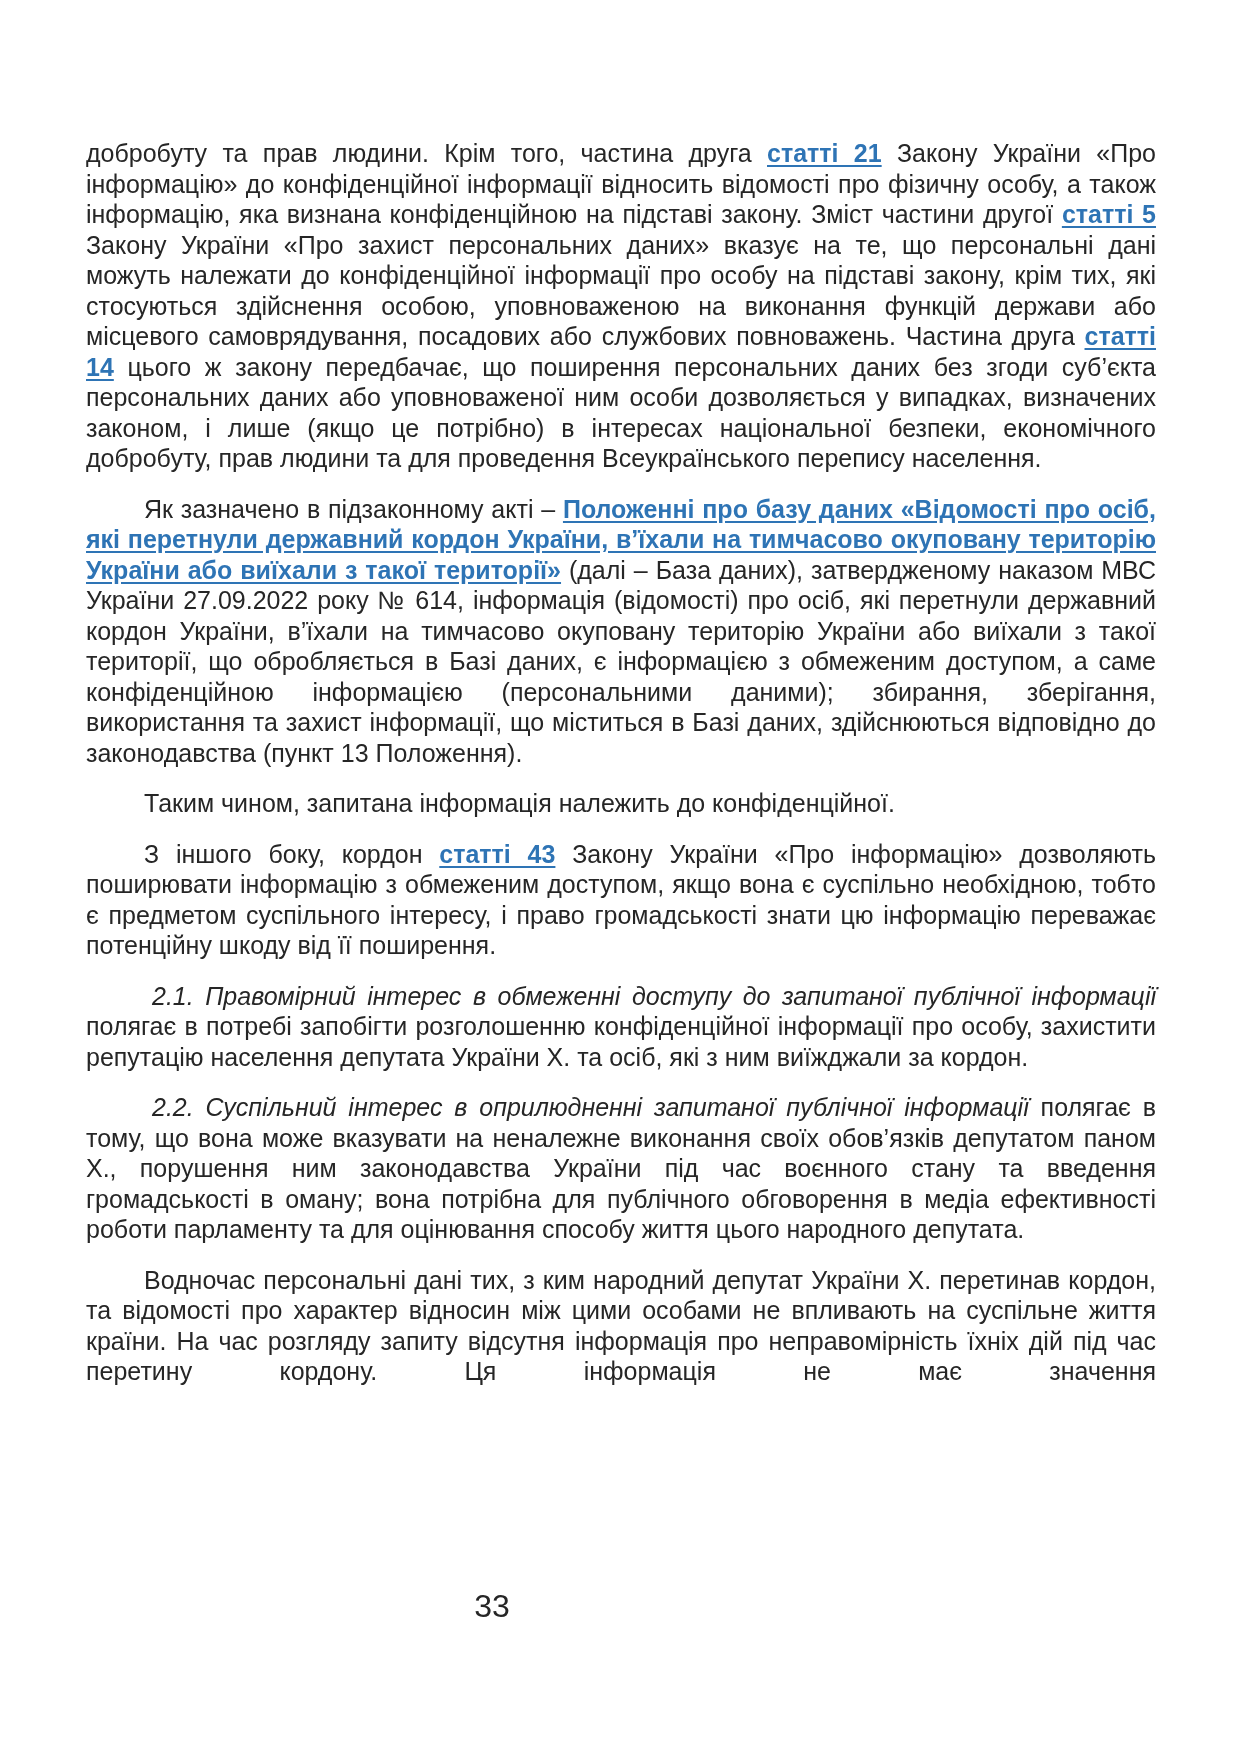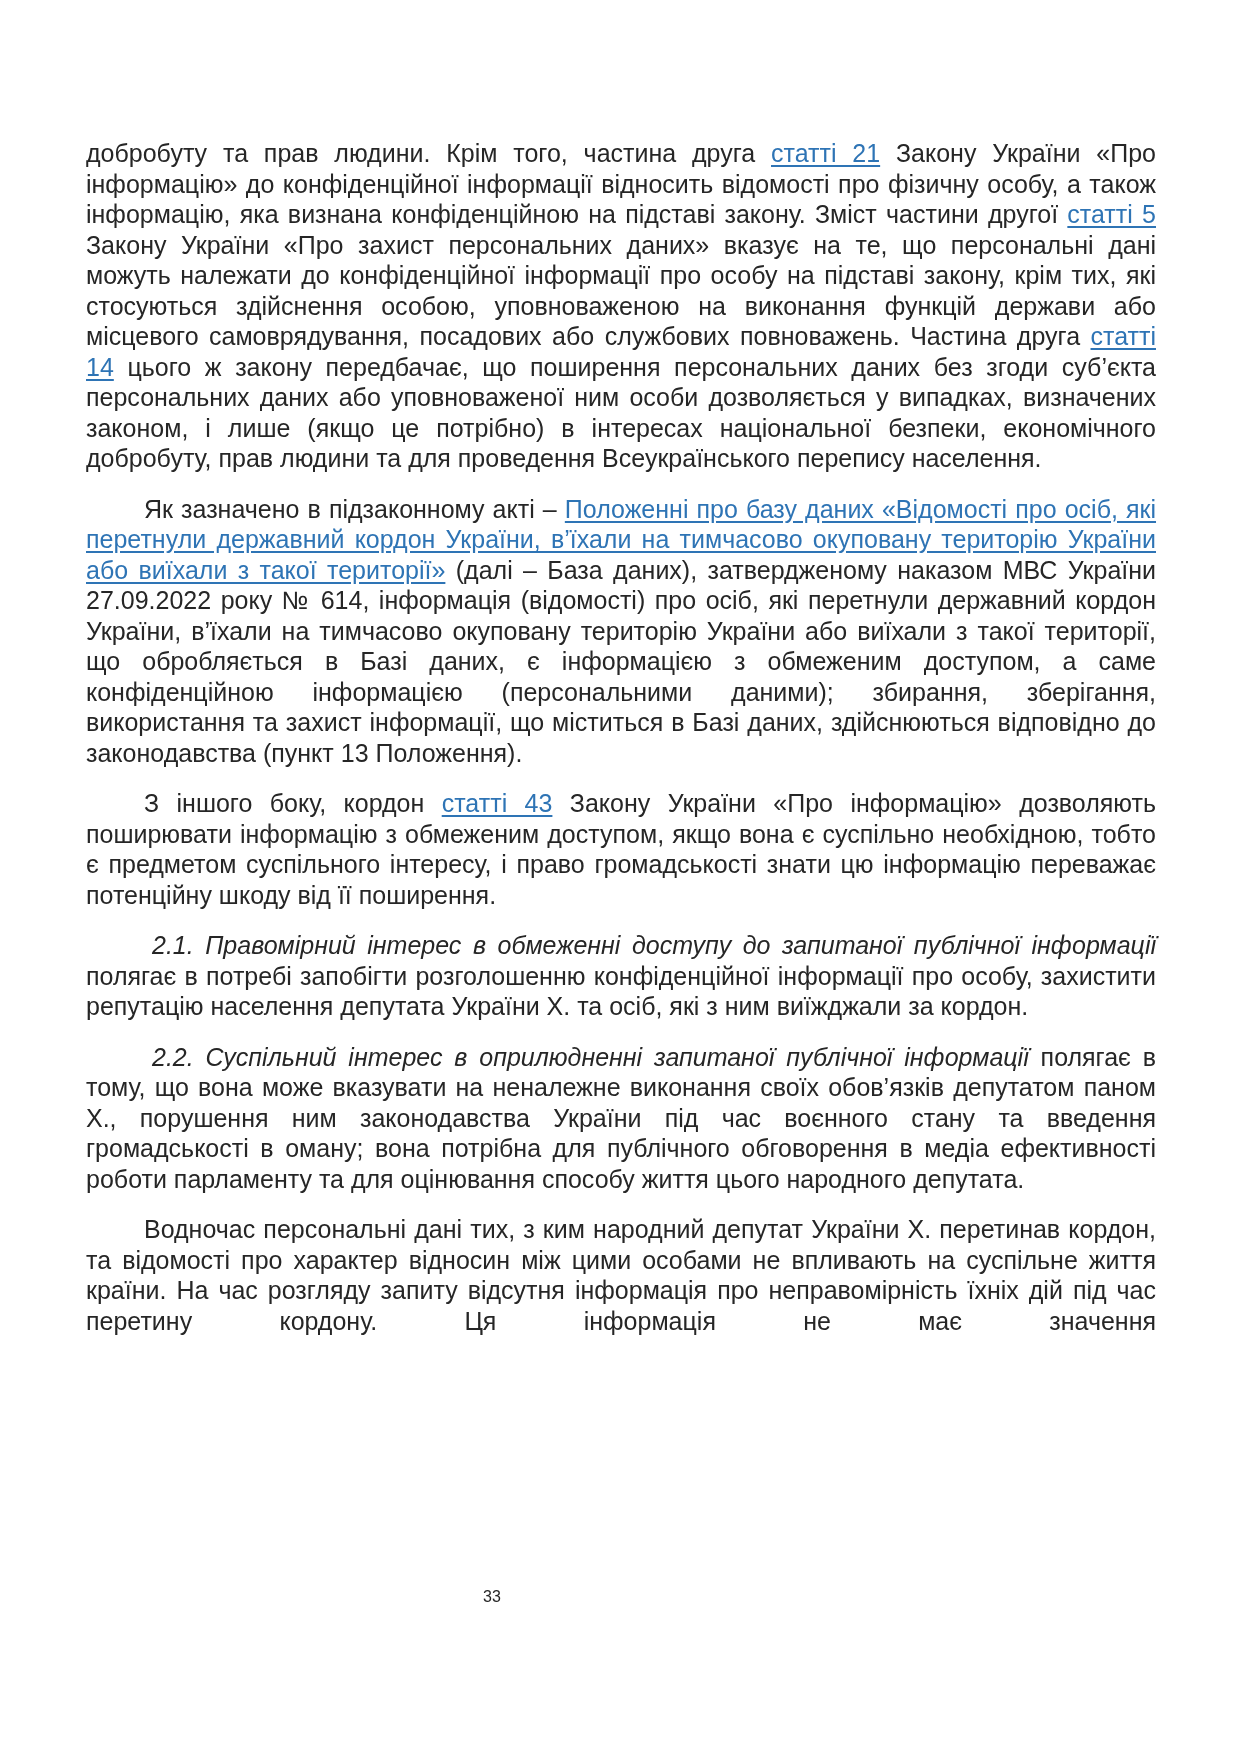--- a/index.html
+++ b/index.html
@@ -15,42 +15,43 @@
       color: #262626;
       font-weight: 300;
     }
     .p {
       margin: 0 0 20px 0;
       text-align: justify;
       text-align-last: left;
       hyphens: none;
     }
     .indent { text-indent: 58px; }
-    .link { color: #2e74b5; text-decoration: underline; text-underline-offset: 3px; cursor: pointer; }
+    .link { color: #2e74b5; text-decoration: underline; text-underline-offset: 3px; cursor: pointer; font-weight: bold; }
     .heading { color: #3a3a96; font-style: italic; text-indent: 58px; margin-bottom: 20px; }
     .it { font-style: italic; margin-left: 8px; }
     .page-number {
       position: absolute;
       left: 0; width: 984px;
       top: 1588px;
       text-align: center;
       font-family: "Liberation Sans", sans-serif;
-      font-size: 16px;
+      font-size: 32px;
       color: #262626;
     }
   </style>
 </head>
 <body>
 
 <div class="page">
 
   <p class="p"><span>добробуту та прав людини. Крім того, частина друга </span><a class="link">статті 21</a><span> Закону України «Про інформацію» до конфіденційної інформації відносить відомості про фізичну особу, а також інформацію, яка визнана конфіденційною на підставі закону. Зміст частини другої </span><a class="link">статті 5</a><span> Закону України «Про захист персональних даних» вказує на те, що персональні дані можуть належати до конфіденційної інформації про особу на підставі закону, крім тих, які стосуються здійснення особою, уповноваженою на виконання функцій держави або місцевого самоврядування, посадових або службових повноважень. Частина друга </span><a class="link">статті 14</a><span> цього ж закону передбачає, що поширення персональних даних без згоди суб’єкта персональних даних або уповноваженої ним особи дозволяється у випадках, визначених законом, і лише (якщо це потрібно) в інтересах національної безпеки, економічного добробуту, прав людини та для проведення Всеукраїнського перепису населення.</span></p>
 
   <p class="p indent"><span>Як зазначено в підзаконному акті – </span><a class="link">Положенні про базу даних «Відомості про осіб, які перетнули державний кордон України, в’їхали на тимчасово окуповану територію України або виїхали з такої території»</a><span> (далі – База даних), затвердженому наказом МВС України 27.09.2022 року № 614, інформація (відомості) про осіб, які перетнули державний кордон України, в’їхали на тимчасово окуповану територію України або виїхали з такої території, що обробляється в Базі даних, є інформацією з обмеженим доступом, а саме конфіденційною інформацією (персональними даними); збирання, зберігання, використання та захист інформації, що міститься в Базі даних, здійснюються відповідно до законодавства (пункт 13 Положення).</span></p>
 
+  <p class="p indent"><span>Таким чином, запитана інформація належить до конфіденційної.</span></p>
 
   <p class="p indent"><span>З іншого боку, кордон </span><a class="link">статті 43</a><span> Закону України «Про інформацію» дозволяють поширювати інформацію з обмеженим доступом, якщо вона є суспільно необхідною, тобто є предметом суспільного інтересу, і право громадськості знати цю інформацію переважає потенційну шкоду від її поширення.</span></p>
 
 
   <p class="p indent"><span class="it">2.1. Правомірний інтерес в обмеженні доступу до запитаної публічної інформації</span><span> полягає в потребі запобігти розголошенню конфіденційної інформації про особу, захистити репутацію населення депутата України Х. та осіб, які з ним виїжджали за кордон.</span></p>
 
   <p class="p indent"><span class="it">2.2. Суспільний інтерес в оприлюдненні запитаної публічної інформації</span><span> полягає в тому, що вона може вказувати на неналежне виконання своїх обов’язків депутатом паном Х., порушення ним законодавства України під час воєнного стану та введення громадськості в оману; вона потрібна для публічного обговорення в медіа ефективності роботи парламенту та для оцінювання способу життя цього народного депутата.</span></p>
 
   <p class="p indent" style="text-align-last: justify;"><span>Водночас персональні дані тих, з ким народний депутат України Х. перетинав кордон, та відомості про характер відносин між цими особами не впливають на суспільне життя країни. На час розгляду запиту відсутня інформація про неправомірність їхніх дій під час перетину кордону. Ця інформація не має значення</span></p>
 

